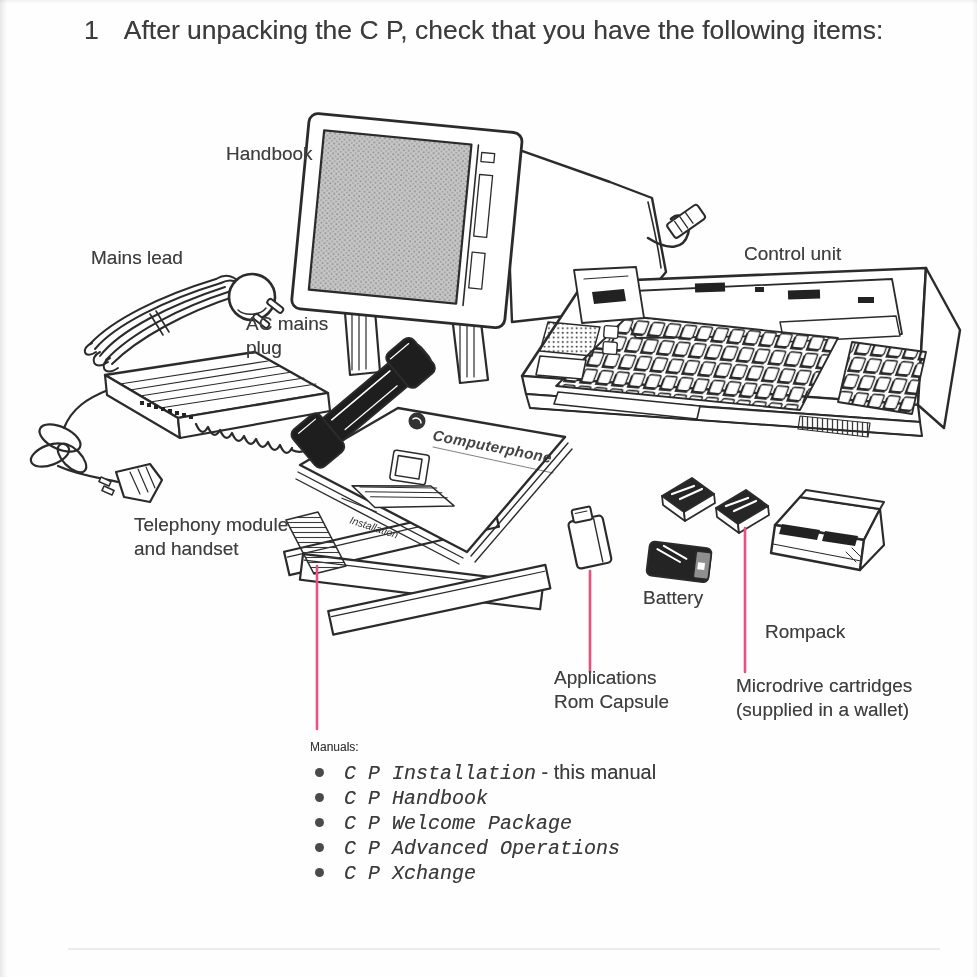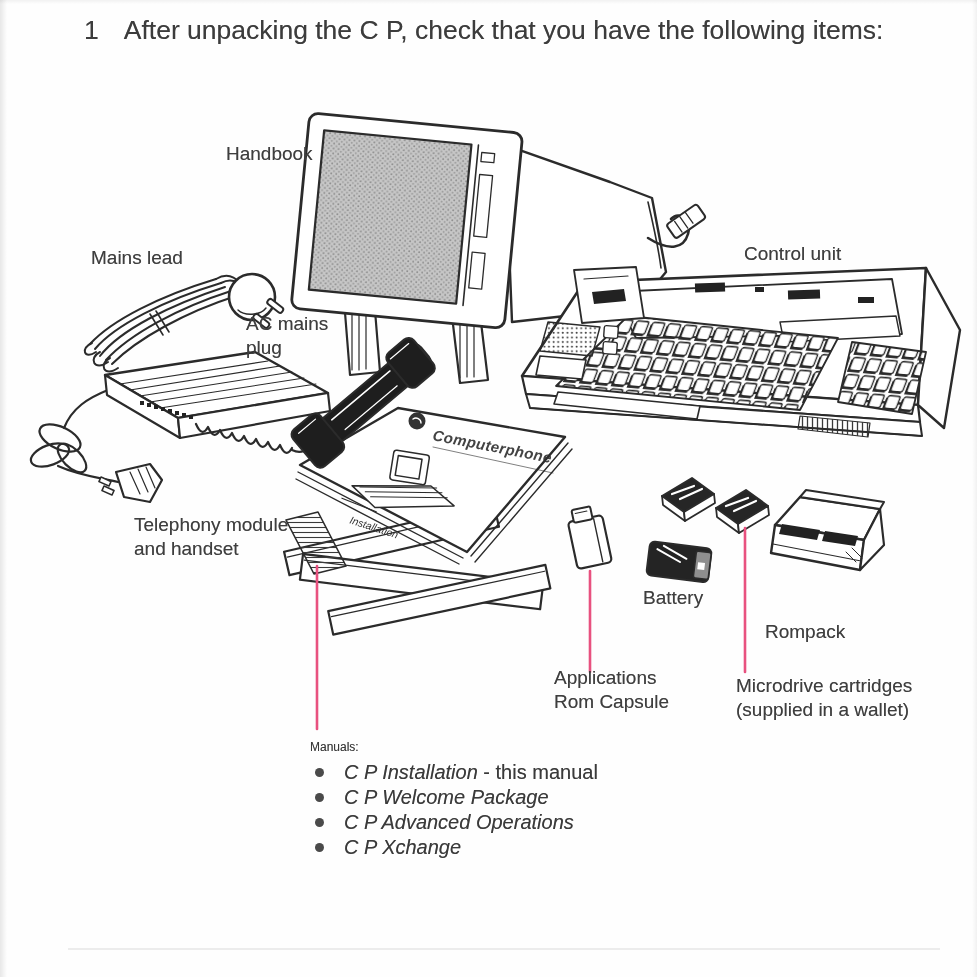--- a/index.html
+++ b/index.html
@@ -25,21 +25,21 @@
     text-shadow:0 0 .5px rgba(60,60,60,.5);white-space:normal;}
   .lbl.center{text-align:left;}
 
   .manuals{position:absolute;left:310px;top:740px;color:#3a3a3a;
     text-shadow:0 0 .5px rgba(60,60,60,.5);}
   .manuals .mh{font-size:12px;margin-bottom:7px;}
   .manuals ul{list-style:none;margin:0;padding:0;}
   .manuals li{position:relative;padding-left:34px;font-size:20px;height:25px;}
   .manuals .dot{position:absolute;left:5px;top:7px;width:9px;height:9px;
     border-radius:50%;background:#4a4a4a;}
-  .manuals .t{font-style:italic;}
+  .manuals .t{font-style:italic;font-family:Liberation Mono, monospace;}
   .manuals .s{font-style:normal;}
 
   .bottom-rule{position:absolute;left:68px;top:948px;width:872px;height:2px;
     background:#ececec;}
 </style>
 </head>
 <body>
 
 <div class="scan-edge-left"></div>
 <div class="scan-edge-top"></div>
@@ -293,19 +293,20 @@
 <div class="lbl" style="left:88px;top:513px;width:172px;margin-left:46px;">Telephony module and handset</div>
 <div class="lbl" style="left:643px;top:586px;">Battery</div>
 <div class="lbl" style="left:765px;top:587px;margin-top:33px;">Rompack</div>
 <div class="lbl" style="left:554px;top:666px;width:135px;">Applications Rom Capsule</div>
 <div class="lbl" style="left:736px;top:674px;width:196px;">Microdrive cartridges (supplied in a wallet)</div>
 
 <div class="manuals">
   <div class="mh">Manuals:</div>
   <ul>
     <li><span class="dot"></span><span class="t">C P Installation</span><span class="s"> - this manual</span></li>
+    <li><span class="dot"></span><span class="t">C P Handbook</span><span class="s"></span></li>
     <li><span class="dot"></span><span class="t">C P Welcome Package</span><span class="s"></span></li>
     <li><span class="dot"></span><span class="t">C P Advanced Operations</span><span class="s"></span></li>
     <li><span class="dot"></span><span class="t">C P Xchange</span><span class="s"></span></li>
   </ul>
 </div>
 
 <div class="bottom-rule"></div>
 
 </body></html>

